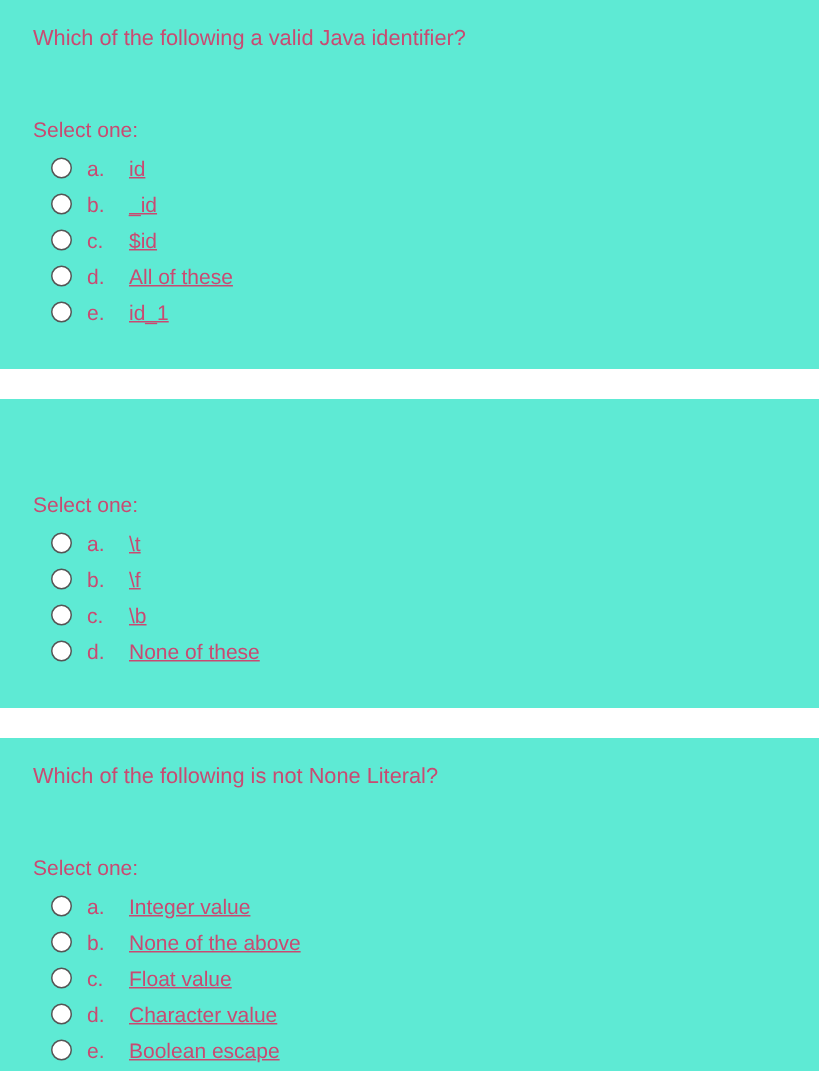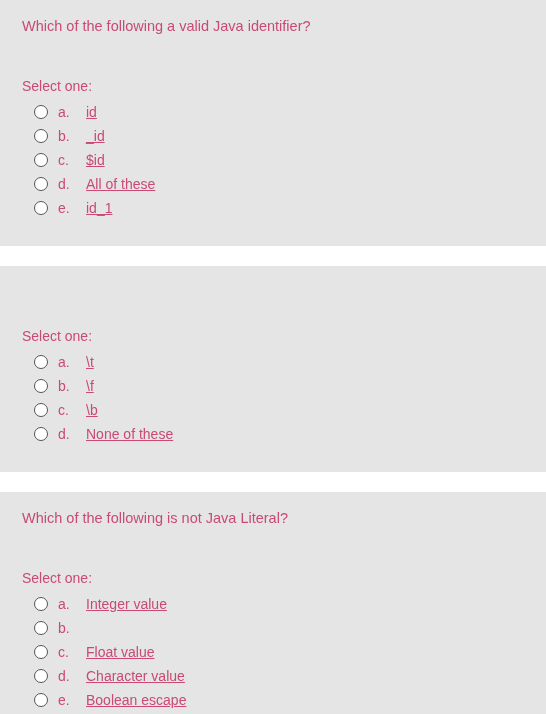--- a/index.html
+++ b/index.html
@@ -4,21 +4,21 @@
   <style>
     * { box-sizing: border-box; margin: 0; padding: 0; }
     body {
       font-family: "Segoe UI", Arial, sans-serif;
       background: #ffffff;
       width: 546px;
       font-size: 14px;
       color: #1f1f1f;
     }
     .question-block {
-      background: #e5e5e5;
+      background: #5eead4;
       padding: 18px 22px 22px 22px;
       margin-bottom: 20px;
     }
     .question-text {
       color: #c94a72;
       font-size: 14.5px;
       margin-bottom: 28px;
     }
     .prompt {
       color: #c94a72;
@@ -107,31 +107,32 @@
           <span class="option-text">\b</span>
         </label>
         <label class="option-row">
           <span class="radio-wrap"></span>
           <span class="option-letter">d.</span>
           <span class="option-text">None of these</span>
         </label>
       </div>
     </div>
     <div class="question-block">
-      <div class="question-text">Which of the following is not Java Literal?</div>
+      <div class="question-text">Which of the following is not None Literal?</div>
       <div class="prompt">Select one:</div>
       <div class="options">
         <label class="option-row">
           <span class="radio-wrap"></span>
           <span class="option-letter">a.</span>
           <span class="option-text">Integer value</span>
         </label>
         <label class="option-row">
           <span class="radio-wrap"></span>
           <span class="option-letter">b.</span>
+          <span class="option-text">None of the above</span>
         </label>
         <label class="option-row">
           <span class="radio-wrap"></span>
           <span class="option-letter">c.</span>
           <span class="option-text">Float value</span>
         </label>
         <label class="option-row">
           <span class="radio-wrap"></span>
           <span class="option-letter">d.</span>
           <span class="option-text">Character value</span>

